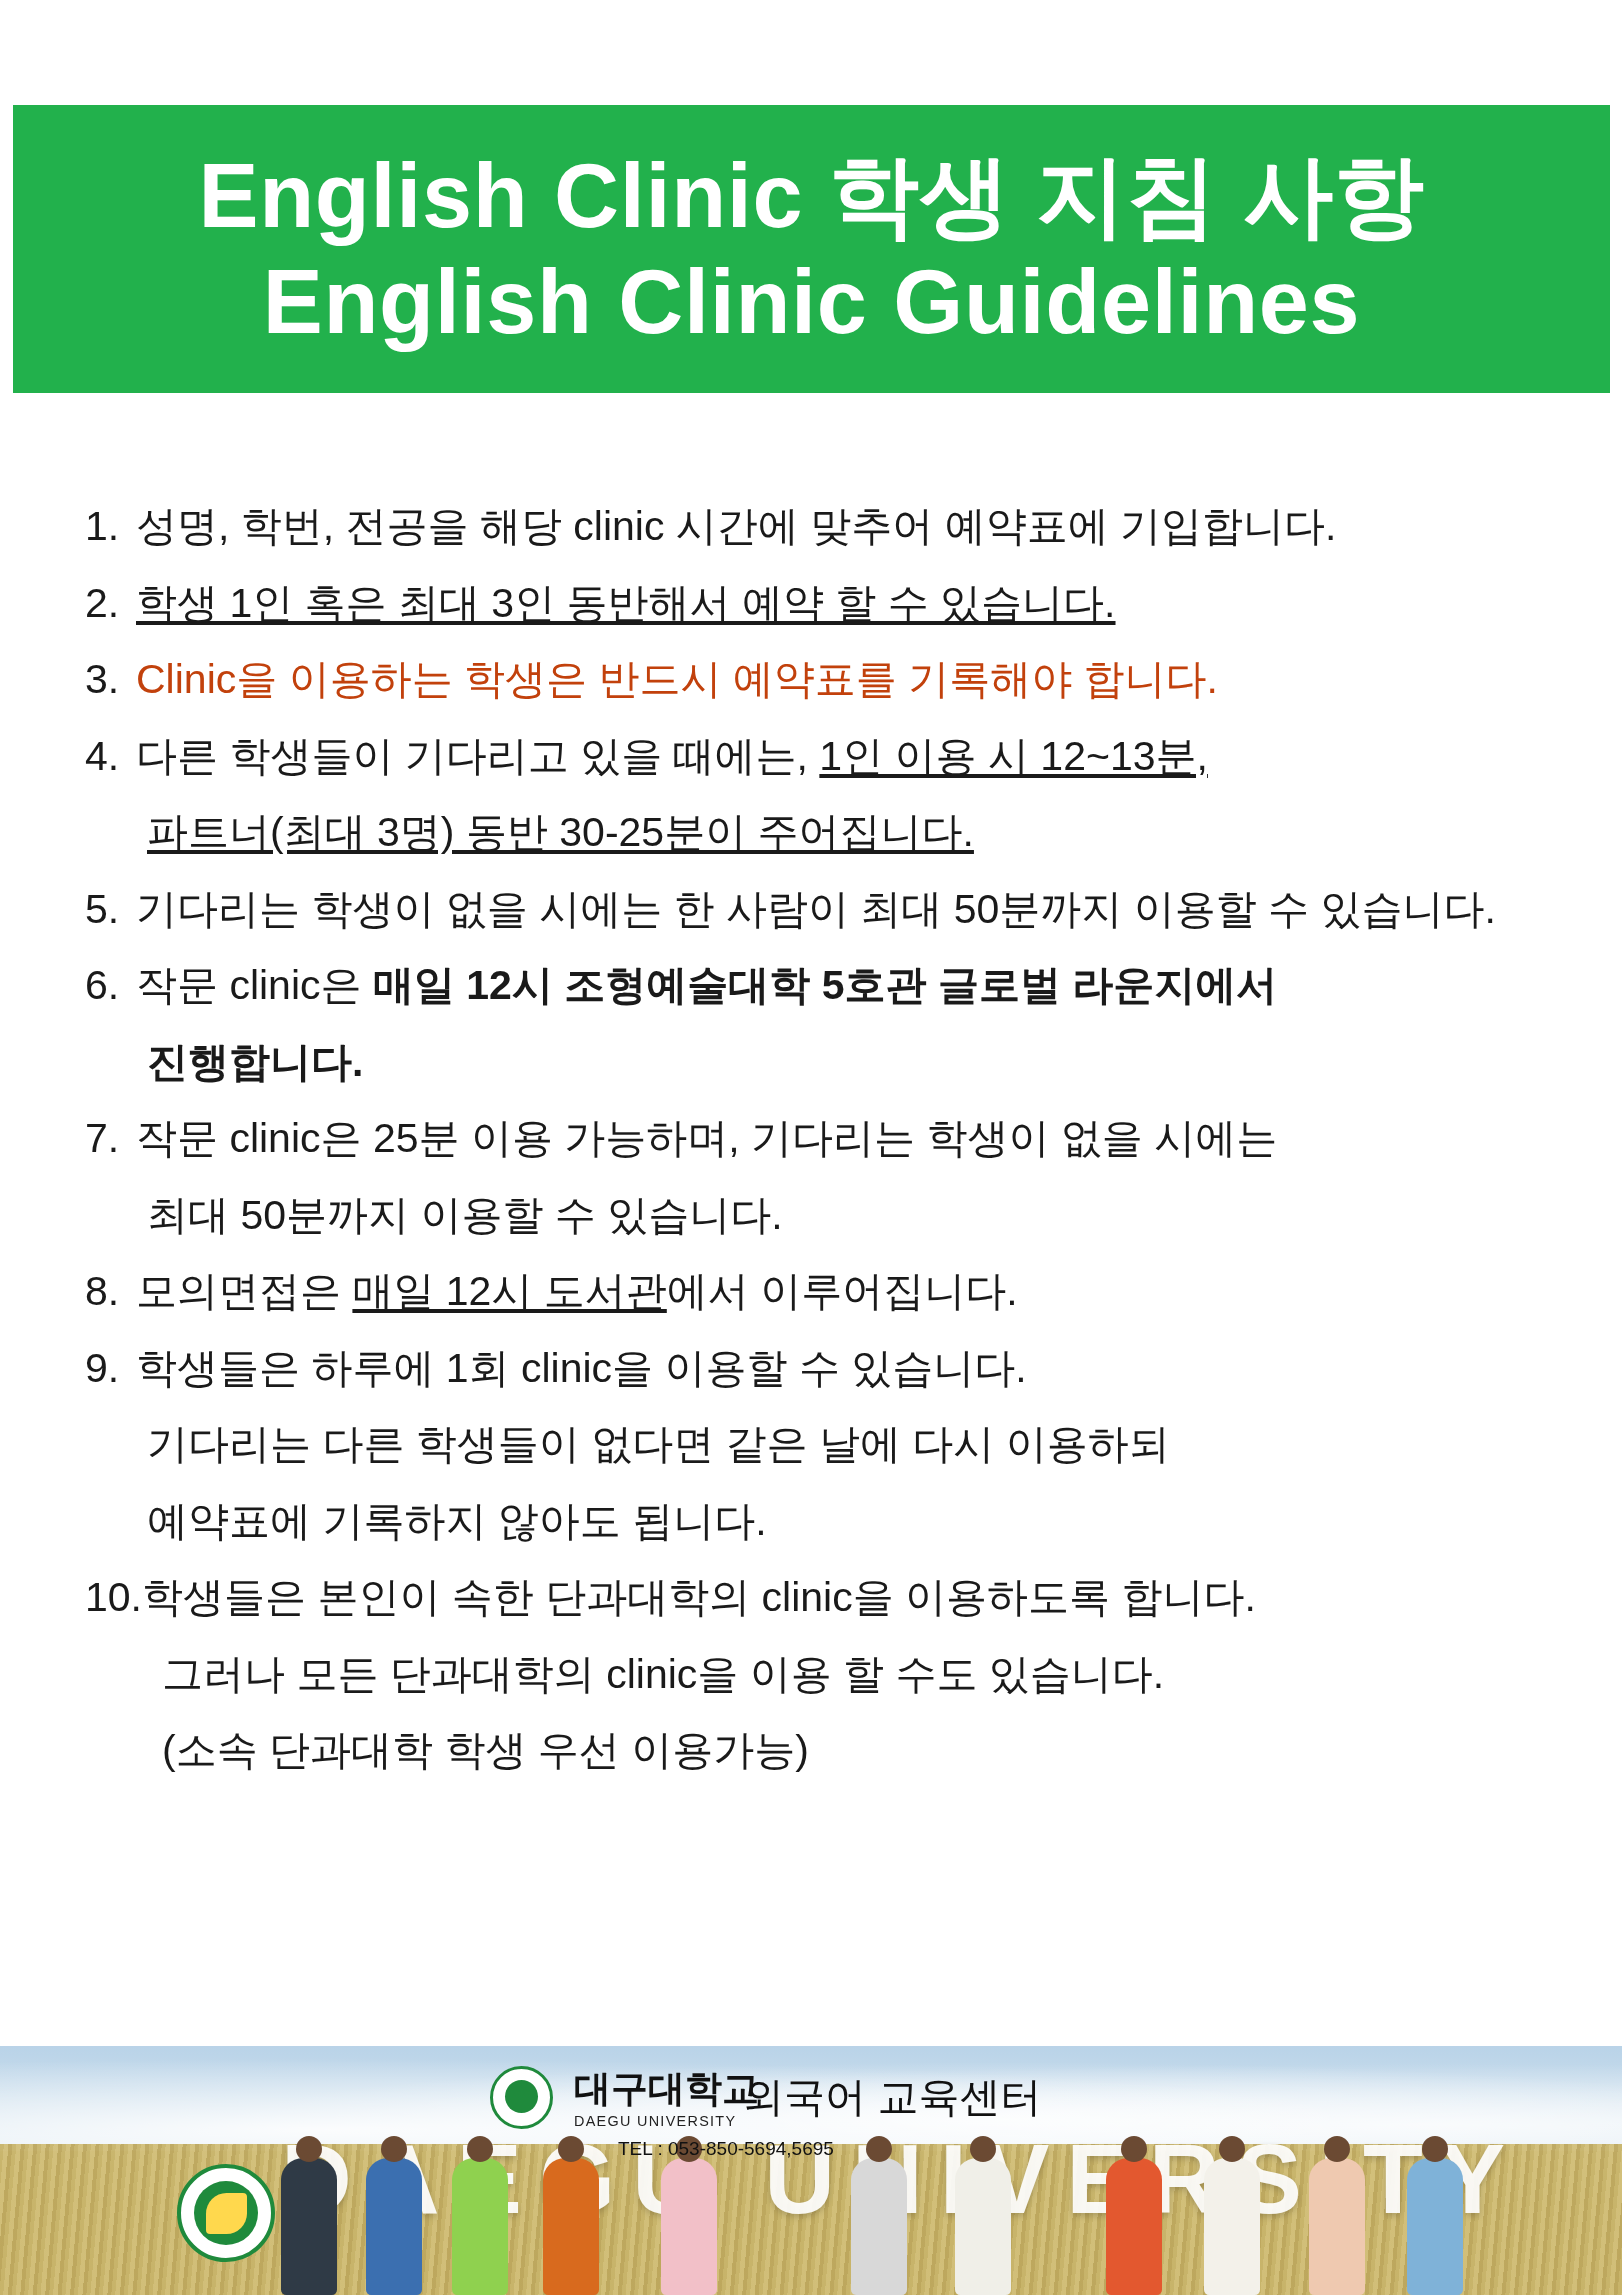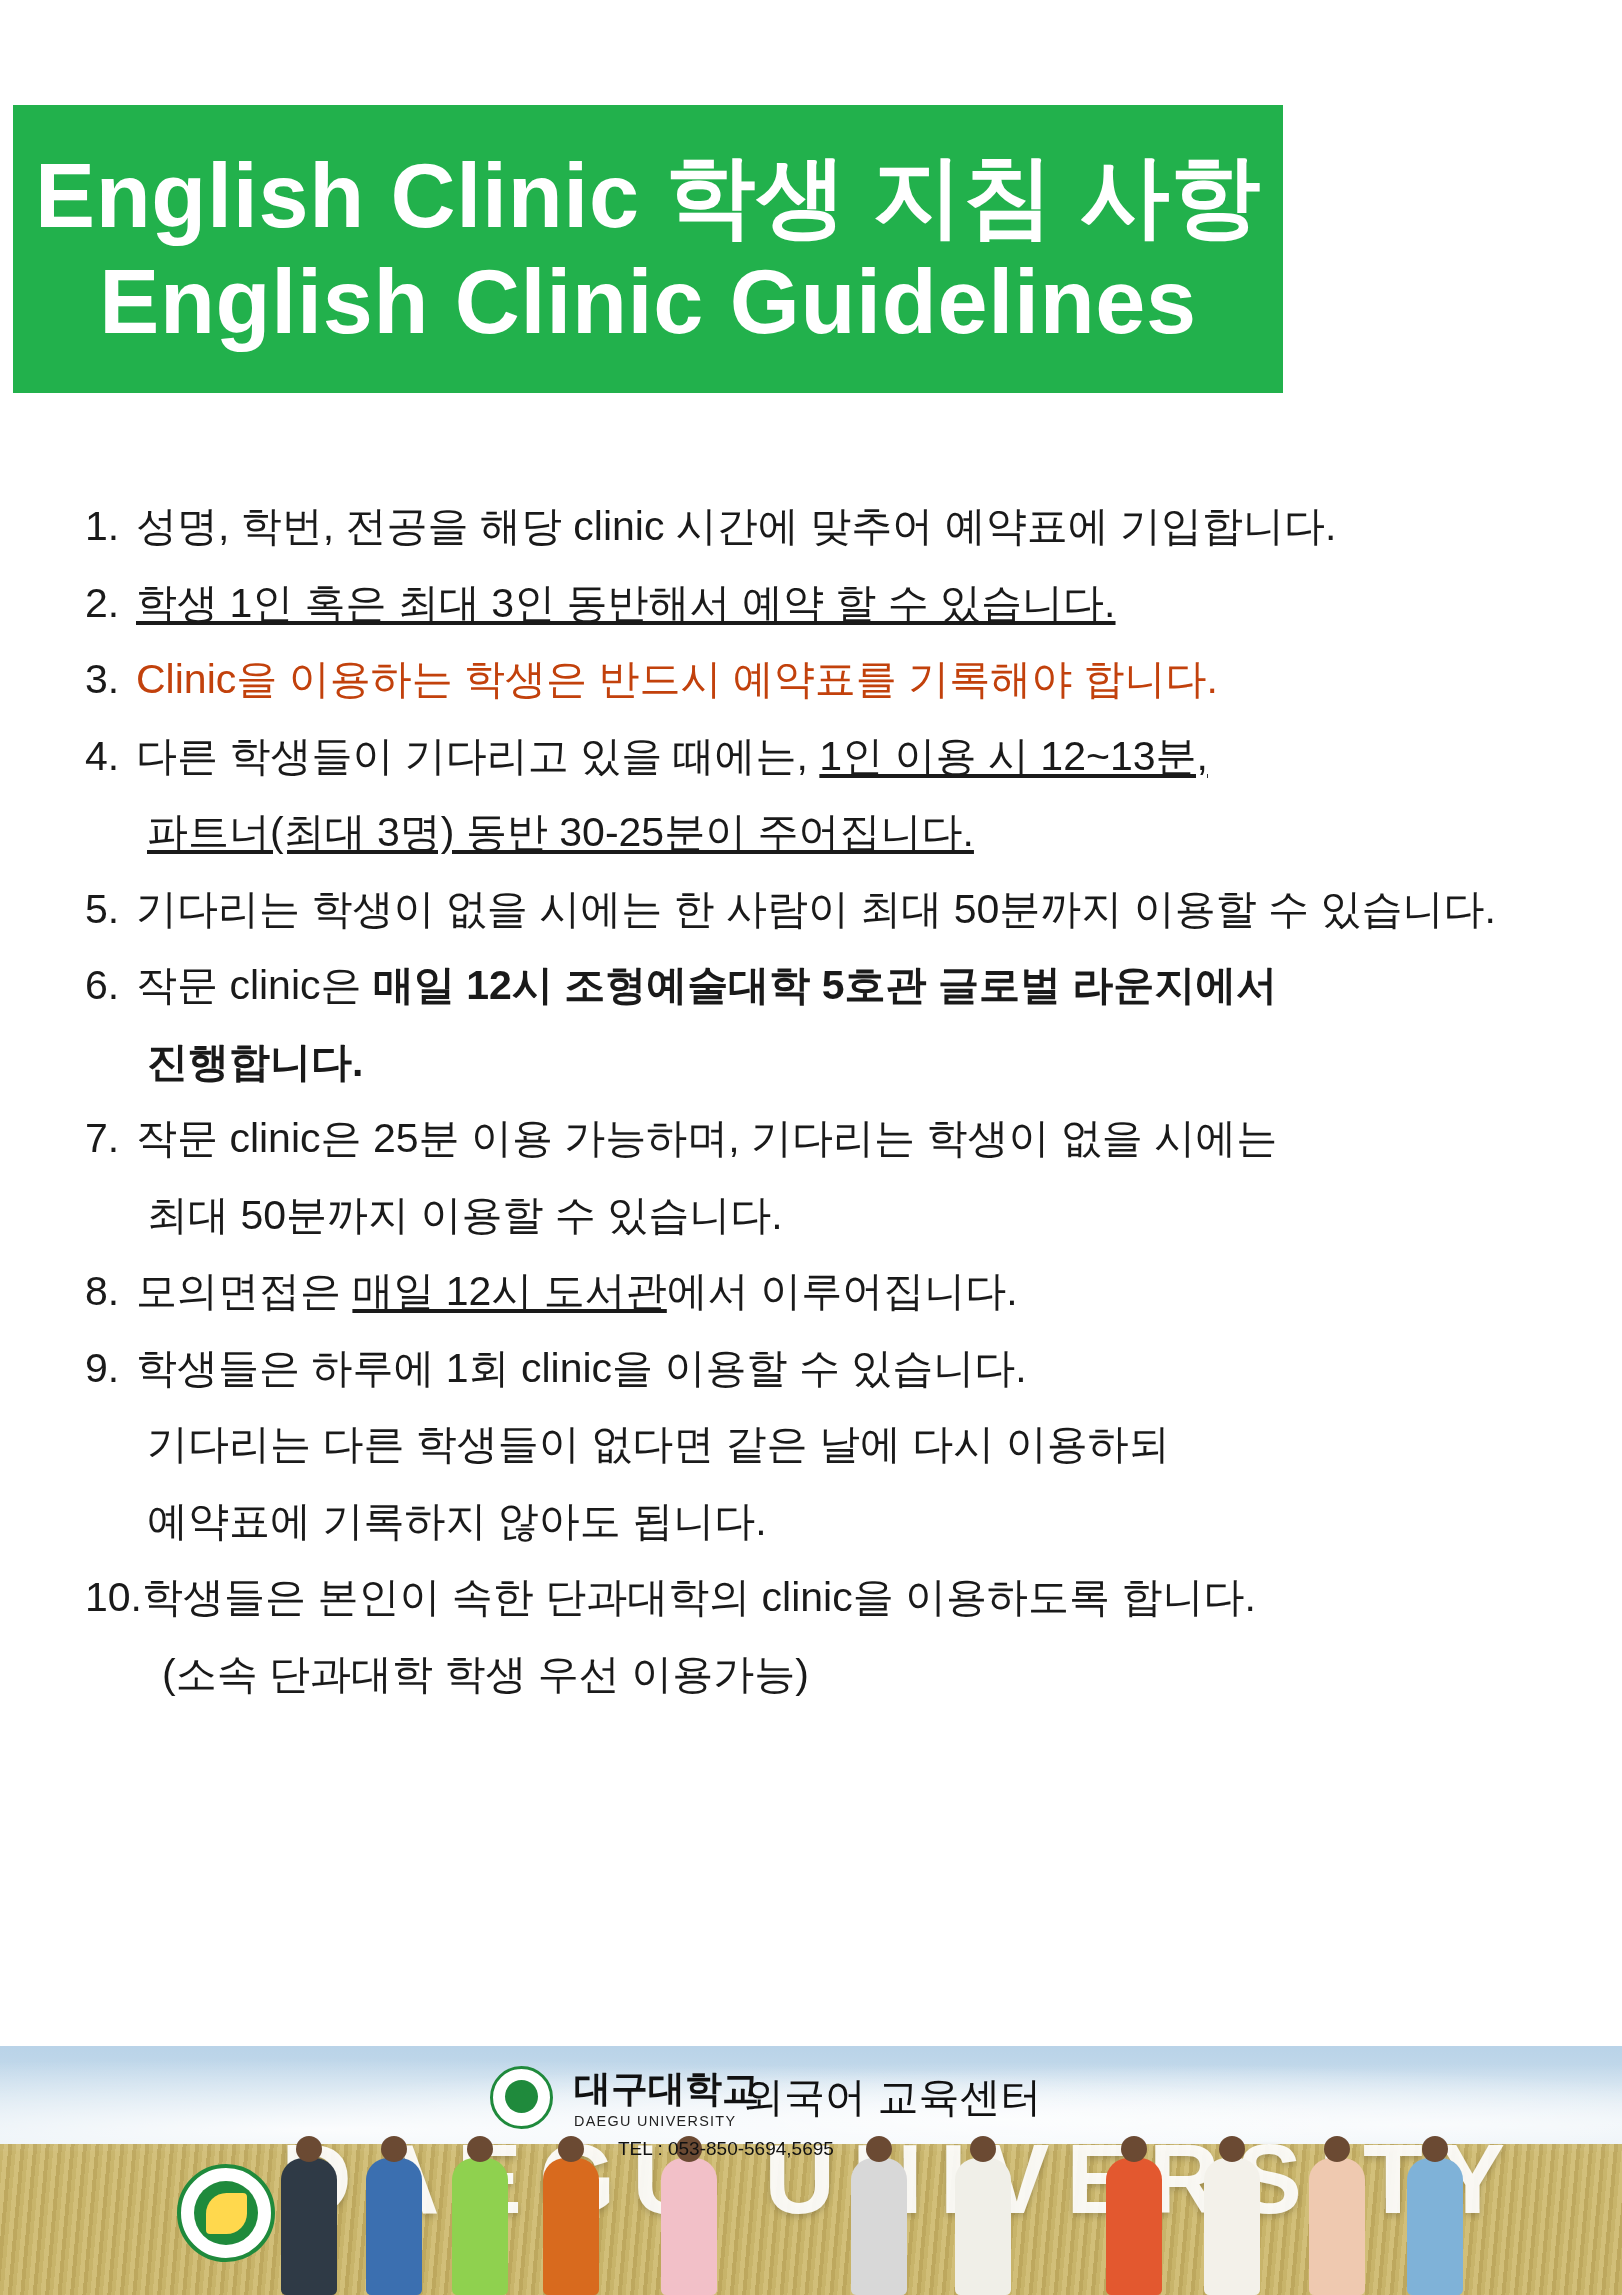--- a/index.html
+++ b/index.html
@@ -13,21 +13,21 @@
     font-family: "Liberation Sans", sans-serif;
     position: relative;
     overflow: hidden;
   }
 
   
   .banner {
     position: absolute;
     left: 13px;
     top: 105px;
-    width: 1270px;
+    width: 1597px;
     height: 288px;
     background: #22b14c;
     display: flex;
     flex-direction: column;
     align-items: center;
     justify-content: center;
     box-sizing: border-box;
   }
   .banner-line {
     color: #ffffff;
@@ -268,20 +268,21 @@
     <div class="item">
       <div class="num">9.</div>
       <div class="text"><span>학생들은 </span><span>하루에 1회 clinic을 이용할 수 있습니다.</span></div>
     </div>
     <div class="sub"><span>기다리는 다른 학생들이 없다면 같은 날에 다시 이용하되</span></div>
     <div class="sub"><span>예약표에 기록하지 않아도 됩니다.</span></div>
     <div class="item">
       <div class="num">10.</div>
       <div class="text"><span>학생들은 본인이 속한 단과대학의 clinic을 이용하도록 합니다.</span></div>
     </div>
+    <div class="sub indent2"><span>그러나 모든 단과대학의 clinic을 이용 할 수도 있습니다.</span></div>
     <div class="sub indent2"><span>(소속 단과대학 학생 우선 이용가능)</span></div>
   </div>
 
 <div class="footer">
   <div class="sky-cloud"></div>
   <div class="field-bg"></div>
 
   <div class="bigletters">DAEGU UNIVERSITY</div>
 
   <div class="person" style="left:281px;background:#2f3a46;"></div>

